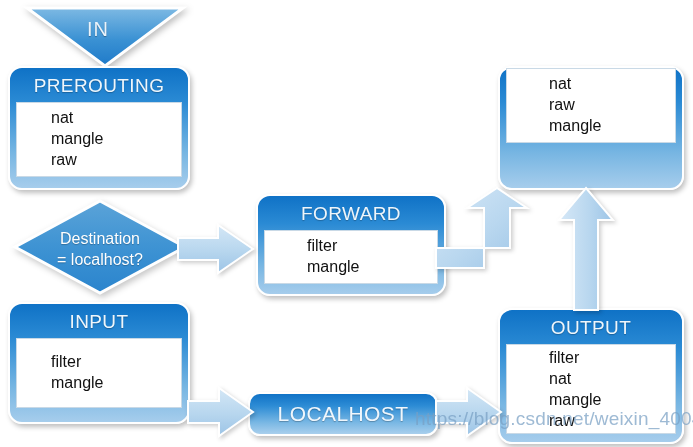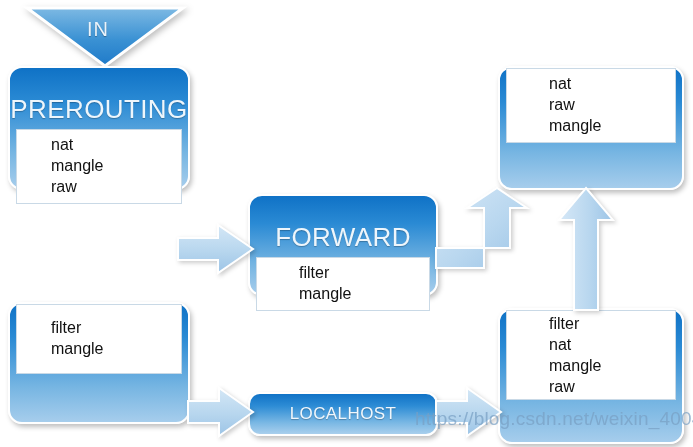--- a/index.html
+++ b/index.html
@@ -21,28 +21,27 @@
     position: absolute;
     border-radius: 14px;
     background: linear-gradient(to bottom, #0f72c6 0%, #2a8ad4 28%, #76b5e2 70%, #a6cdec 100%);
     box-shadow: 2px 3px 5px rgba(0,0,0,0.25);
     border: 2px solid #ffffff;
     box-sizing: border-box;
   }
   .chain-title {
     text-align: center;
     color: #eef6fc;
-    font-size: 26px;
+    font-size: 19px;
     letter-spacing: 0.4px;
     line-height: 1;
     padding-top: 8px;
     padding-bottom: 7px;
     text-shadow: 0 1px 1px rgba(0,0,0,0.25);
     white-space: nowrap;
-    margin-top: 20px;
   }
   .chain-tables {
     background: #ffffff;
     border: 1px solid #c9d9e6;
     margin: 0 6px;
     padding: 4px 0 6px 0;
     box-sizing: border-box;
   }
   .chain-tables .tbl {
     color: #111111;
@@ -60,21 +59,21 @@
     background: linear-gradient(to bottom, #0f72c6 0%, #2d8cd5 30%, #7ab8e4 72%, #a9cfed 100%);
     box-shadow: 2px 3px 5px rgba(0,0,0,0.25);
     border: 2px solid #ffffff;
     box-sizing: border-box;
     display: flex;
     align-items: center;
     justify-content: center;
   }
   .pill-box .pill-label {
     color: #f0f7fd;
-    font-size: 17px;
+    font-size: 21px;
     letter-spacing: 0.4px;
     text-shadow: 0 1px 1px rgba(0,0,0,0.25);
     white-space: nowrap;
   }
 
   
   .tri-wrap { position: absolute; }
   .tri-wrap svg { display: block; overflow: visible; }
   .tri-label {
     position: absolute;
@@ -143,37 +142,53 @@
   </div>
 
   <div class="chain-box" style="left:498px; top:66px; width:186px; height:124px;">
     <div class="chain-tables">
       <div class="tbl">nat</div>
       <div class="tbl">raw</div>
       <div class="tbl">mangle</div>
     </div>
   </div>
 
-
-  <div class="chain-box" style="left:248px; top:194px; width:190px; height:102px;">
+  <div class="diamond-wrap" style="left:12px; top:198px; width:176px; height:98px;">
+    <svg width="176" height="98" viewBox="0 0 176 98" aria-hidden="true">
+      <defs>
+        <linearGradient id="gradDiamond" x1="0" y1="0" x2="0" y2="1">
+          <stop offset="0%" stop-color="#5ba3d8"></stop>
+          <stop offset="50%" stop-color="#3e93d3"></stop>
+          <stop offset="100%" stop-color="#2a84cd"></stop>
+        </linearGradient>
+      </defs>
+      <polygon points="88,3 173,49 88,95 3,49" fill="url(#gradDiamond)" stroke="#ffffff" stroke-width="3" style="filter: drop-shadow(2px 3px 3px rgba(0,0,0,0.22));"></polygon>
+    </svg>
+    <div class="diamond-text" style="top:31px;">Destination</div>
+    <div class="diamond-text" style="top:52px;">= localhost?</div>
+  </div>
+
+  <div class="chain-box" style="left:256px; top:194px; width:190px; height:102px;">
     <div class="chain-title">FORWARD</div>
     <div class="chain-tables">
       <div class="tbl">filter</div>
       <div class="tbl">mangle</div>
     </div>
   </div>
 
   <div class="chain-box narrow" style="left:8px; top:302px; width:182px; height:122px;">
+    <div class="chain-title">INPUT</div>
     <div class="chain-tables" style="padding:12px 0 14px 0;">
       <div class="tbl">filter</div>
       <div class="tbl">mangle</div>
     </div>
   </div>
 
   <div class="chain-box" style="left:498px; top:308px; width:186px; height:136px;">
+    <div class="chain-title">OUTPUT</div>
     <div class="chain-tables" style="padding:2px 0 2px 0;">
       <div class="tbl">filter</div>
       <div class="tbl">nat</div>
       <div class="tbl">mangle</div>
       <div class="tbl">raw</div>
     </div>
   </div>
 
   <div class="pill-box" style="left:248px; top:392px; width:190px; height:44px;">
     <span class="pill-label">LOCALHOST</span>

